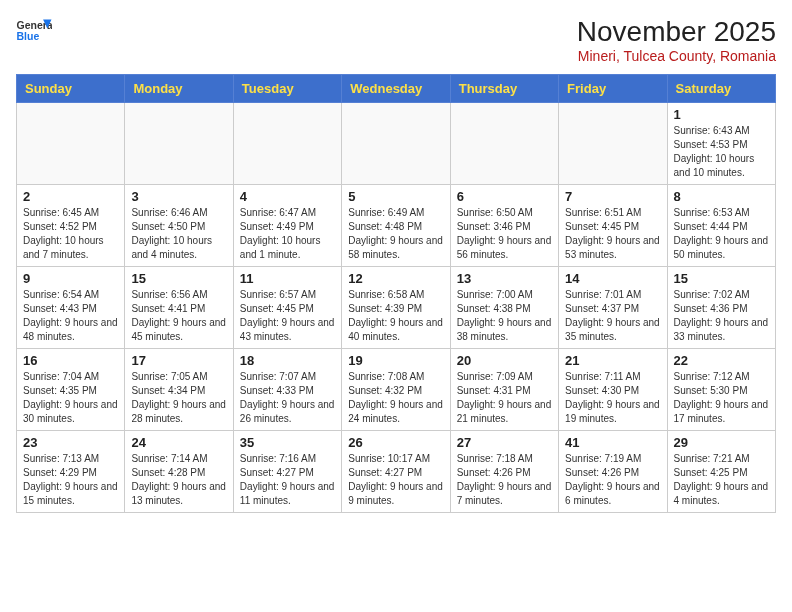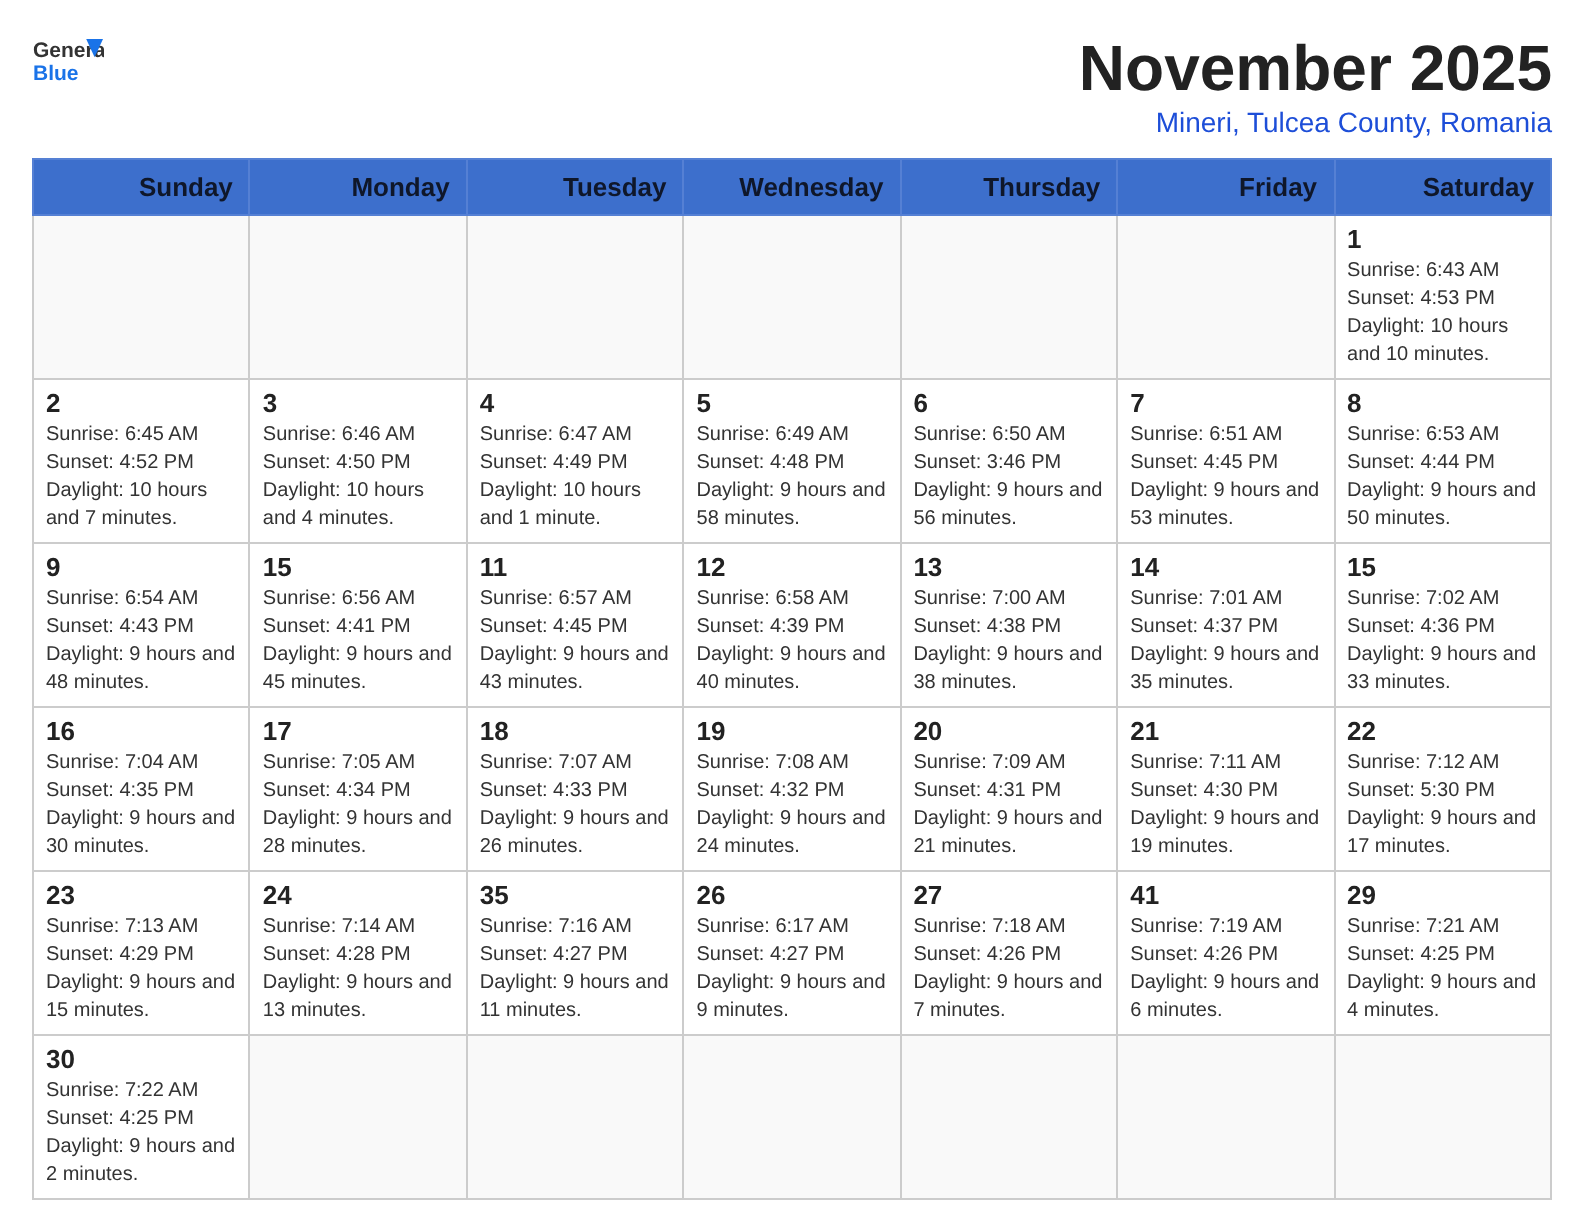--- a/index.html
+++ b/index.html
@@ -22,37 +22,37 @@
       gap: 4px;
     }
     .logo-icon {
       width: 36px;
       height: 28px;
     }
     .title-area {
       text-align: right;
     }
     .month-title {
-      font-size: 32px;
-      font-weight: bold;
+      font-size: 28px;
+      font-weight: normal;
       color: #222;
     }
     .subtitle {
       font-size: 14px;
-      color: #1d4ed8;
+      color: #b91c1c;
     }
     .calendar {
       width: 100%;
       border-collapse: collapse;
       border: 1px solid #ccc;
     }
     .calendar th {
       background-color: #3d6fcc;
-      color: #0f172a;
-      text-align: right;
+      color: #fde047;
+      text-align: left;
       padding: 6px 8px;
       font-size: 13px;
       font-weight: bold;
       border: 1px solid #5580d4;
     }
     .calendar td {
       border: 1px solid #ccc;
       vertical-align: top;
       padding: 4px 6px;
       font-size: 10.5px;
@@ -267,21 +267,21 @@
 Daylight: 9 hours and 13 minutes.</div>
         </td>
         <td>
           <span class="day-number">35</span>
           <div class="day-info">Sunrise: 7:16 AM
 Sunset: 4:27 PM
 Daylight: 9 hours and 11 minutes.</div>
         </td>
         <td>
           <span class="day-number">26</span>
-          <div class="day-info">Sunrise: 6:17 AM
+          <div class="day-info">Sunrise: 10:17 AM
 Sunset: 4:27 PM
 Daylight: 9 hours and 9 minutes.</div>
         </td>
         <td>
           <span class="day-number">27</span>
           <div class="day-info">Sunrise: 7:18 AM
 Sunset: 4:26 PM
 Daylight: 9 hours and 7 minutes.</div>
         </td>
         <td>
@@ -290,28 +290,14 @@
 Sunset: 4:26 PM
 Daylight: 9 hours and 6 minutes.</div>
         </td>
         <td>
           <span class="day-number">29</span>
           <div class="day-info">Sunrise: 7:21 AM
 Sunset: 4:25 PM
 Daylight: 9 hours and 4 minutes.</div>
         </td>
       </tr>
-      <tr>
-        <td>
-          <span class="day-number">30</span>
-          <div class="day-info">Sunrise: 7:22 AM
-Sunset: 4:25 PM
-Daylight: 9 hours and 2 minutes.</div>
-        </td>
-        <td class="empty"></td>
-        <td class="empty"></td>
-        <td class="empty"></td>
-        <td class="empty"></td>
-        <td class="empty"></td>
-        <td class="empty"></td>
-      </tr>
     </tbody>
 </table>
 
 </body></html>

